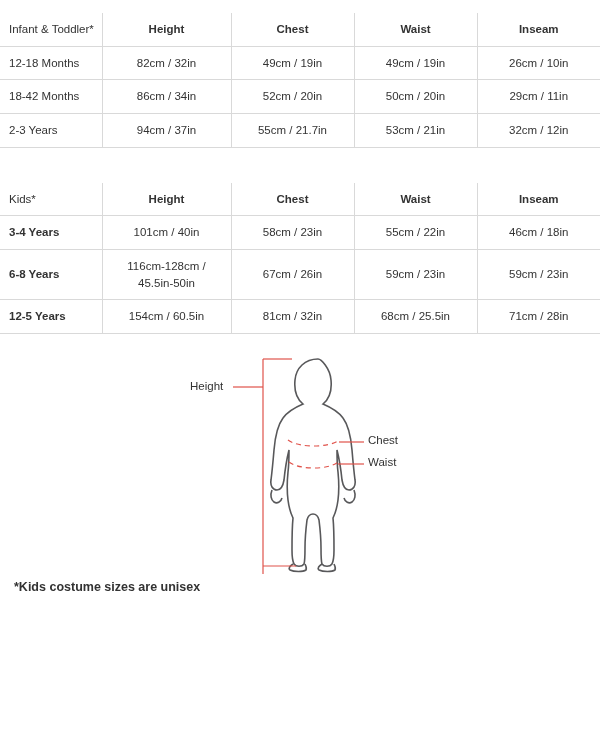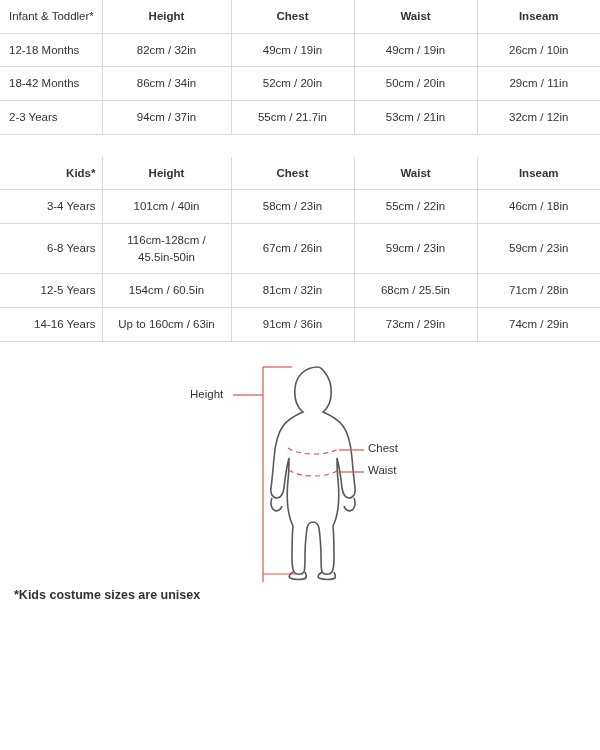--- a/index.html
+++ b/index.html
@@ -12,20 +12,21 @@
   }
   .page {
     width: 600px; height: 750px;
     position: relative;
     overflow: hidden;
   }
   table.size-table {
     width: 100%;
     border-collapse: collapse;
     table-layout: fixed;
+    margin-top: 13px;
   }
   table.size-table td, table.size-table th {
     border: 1px solid #d9d9d9;
     padding: 8px 6px;
     font-size: 11.5px;
     font-weight: normal;
     text-align: center;
     vertical-align: middle;
     line-height: 1.45;
     color: #333333;
@@ -34,26 +35,24 @@
     font-weight: bold;
   }
   table.size-table td.rowhead, table.size-table th.rowhead {
     text-align: left;
     padding-left: 9px;
   }
   table.size-table thead th.rowhead {
     font-weight: normal;
   }
   table.size-table.kids thead th.rowhead {
+    font-weight: normal;
+  }
+  table.size-table.kids td.rowhead {
     font-weight: bold;
-    text-align: right;
-  }
-  table.size-table.kids td.rowhead {
-    font-weight: normal;
-    text-align: right;
   }
   
   table.size-table tr > *:first-child { border-left: none; }
   table.size-table tr > *:last-child { border-right: none; }
   table.size-table thead tr > * { border-top: none; }
 
   .spacer { height: 22px; }
 
   .diagram {
     position: relative;
@@ -141,27 +140,20 @@
         <td>67cm / 26in</td>
         <td>59cm / 23in</td>
         <td>59cm / 23in</td>
       </tr>
       <tr>
         <td class="rowhead">12-5 Years</td>
         <td>154cm / 60.5in</td>
         <td>81cm / 32in</td>
         <td>68cm / 25.5in</td>
         <td>71cm / 28in</td>
-      </tr>
-      <tr>
-        <td class="rowhead">14-16 Years</td>
-        <td>Up to 160cm /  63in</td>
-        <td>91cm / 36in</td>
-        <td>73cm / 29in</td>
-        <td>74cm / 29in</td>
       </tr>
     </tbody>
   </table>
 
   <div class="diagram">
     <svg class="fig" width="600" height="222" viewBox="0 0 600 222">
 
       <g fill="none" stroke="#58585a" stroke-width="1.6">
         <path d="M318 7
                  C305 7 296 16 295 28

